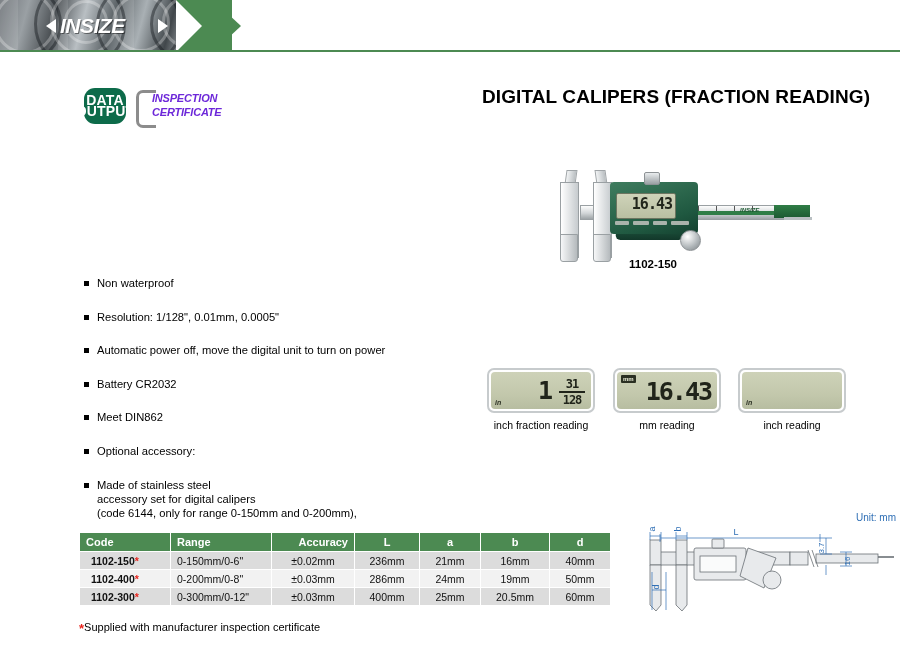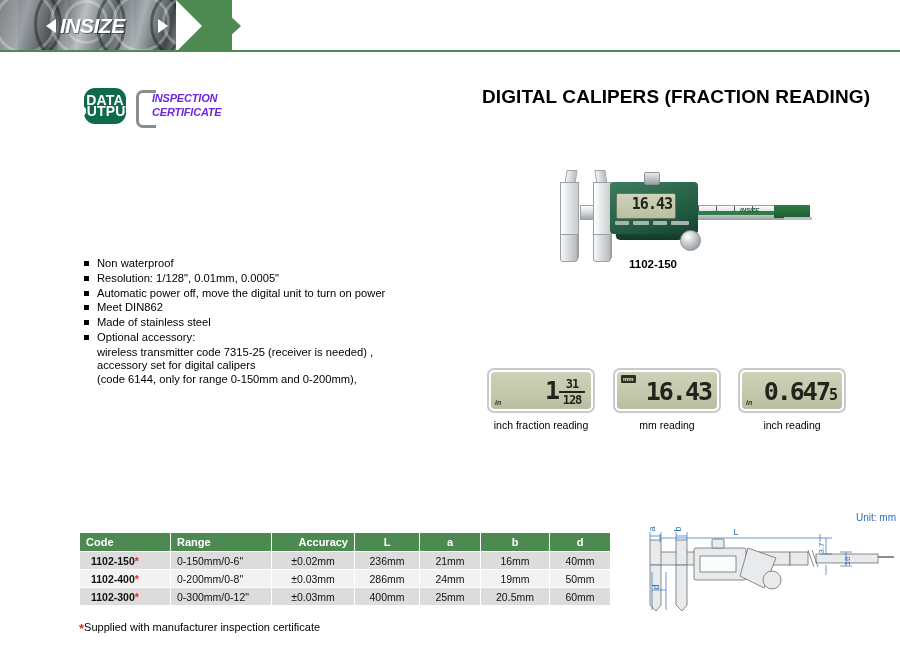--- a/index.html
+++ b/index.html
@@ -40,21 +40,21 @@
   .cert-l1,.cert-l2{position:absolute;left:16px;font-style:italic;font-weight:bold;color:#6d28d9;
      font-size:11px;letter-spacing:-.2px;white-space:nowrap;}
   .cert-l1{top:2px;}
   .cert-l2{top:16px;}
 
   
   #title{position:absolute;left:482px;top:86px;font-size:19px;font-weight:bold;letter-spacing:.1px;white-space:nowrap;}
 
   
   #features{position:absolute;left:84px;top:257px;width:370px;font-size:11.2px;line-height:13.6px;}
-  #features .f-row{position:relative;padding-left:13px;margin-bottom:1.2px;}
+  #features .f-row{position:relative;padding-left:13px;margin-bottom:1.2px;margin-top:20px;}
   #features .f-row .bul{position:absolute;left:0;top:4px;width:5px;height:5px;background:#000;}
   #features .sub{padding-left:13px;line-height:13.6px;}
 
   
   #photo{position:absolute;left:498px;top:160px;width:310px;height:100px;}
   .cal-beam{position:absolute;left:82px;top:45px;width:206px;height:13px;
      background:linear-gradient(180deg,#fdfdfd,#d2d6d8 55%,#9ea4a7);border:1px solid #9aa0a3;}
   .cal-scale{position:absolute;left:120px;top:51px;width:160px;height:4px;background:#2f7d46;}
   .cal-tick{position:absolute;top:46px;width:1px;height:5px;background:#555;}
   .cal-jaw-fix{position:absolute;left:62px;top:22px;width:17px;height:74px;
@@ -97,21 +97,21 @@
   .lcd-screen{position:relative;width:100%;height:100%;border-radius:4px;overflow:hidden;
      background:linear-gradient(180deg,#ced2b8,#c3c8ac 60%,#b7bda1);}
   .lcd-unit-bl{position:absolute;left:4px;bottom:3px;font-size:7px;font-weight:bold;font-style:italic;color:#2a2f22;}
   .lcd-unit-tl{position:absolute;left:4px;top:3px;font-size:6px;font-weight:bold;color:#e8ecd6;
      background:#2a2f22;padding:0 2px;border-radius:1px;line-height:8px;}
   .lcd-main{position:absolute;right:6px;top:2px;font-family:"DejaVu Sans Mono",monospace;
      font-size:25px;font-weight:bold;color:#20241a;letter-spacing:-2px;line-height:36px;}
   .lcd-frac{position:absolute;right:6px;top:1px;display:flex;align-items:center;}
   .lcd-whole{font-family:"DejaVu Sans Mono",monospace;font-size:25px;font-weight:bold;
      color:#20241a;line-height:36px;letter-spacing:-2px;}
-  .lcd-fr{display:inline-flex;flex-direction:column;align-items:center;margin-left:1px;padding-top:2px;}
+  .lcd-fr{display:inline-flex;flex-direction:column;align-items:center;margin-left:8px;padding-top:2px;}
   .lcd-num,.lcd-den{font-family:"DejaVu Sans Mono",monospace;font-size:12px;font-weight:bold;
      color:#20241a;line-height:14px;letter-spacing:-1px;}
   .lcd-bar{width:26px;height:2px;background:#20241a;}
   .lcd-sub{font-family:"DejaVu Sans Mono",monospace;font-size:15px;font-weight:bold;color:#20241a;}
   .lcd-caption{width:108px;text-align:center;font-size:10.5px;margin-top:6px;}
 
   
   #spec-table{position:absolute;left:79px;top:532px;border-collapse:collapse;font-size:10.5px;}
   #spec-table th{background:#4c8a52;color:#fff;font-weight:bold;font-size:11px;padding:3px 6px;
      border:1px solid #ffffff;white-space:nowrap;}
@@ -168,24 +168,24 @@
     <span class="cert-l2">CERTIFICATE</span>
   </div>
 </div>
 
 <div id="title">DIGITAL CALIPERS (FRACTION READING)</div>
 
 <div id="features">
   <div class="f-row"><span class="bul"></span><span>Non waterproof</span></div>
   <div class="f-row"><span class="bul"></span><span>Resolution: 1/128", 0.01mm, 0.0005"</span></div>
   <div class="f-row"><span class="bul"></span><span>Automatic power off, move the digital unit to turn on power</span></div>
+  <div class="f-row"><span class="bul"></span><span>Battery CR2032</span></div>
   <div class="f-row"><span class="bul"></span><span>Meet DIN862</span></div>
+  <div class="f-row"><span class="bul"></span><span>Optional accessory:</span></div>
   <div class="f-row"><span class="bul"></span><span>Made of stainless steel</span></div>
-  <div class="f-row"><span class="bul"></span><span>Optional accessory:</span></div>
-  <div class="sub"><span>wireless transmitter code 7315-25 (receiver is needed) ,</span></div>
   <div class="sub"><span>accessory set for digital calipers</span></div>
   <div class="sub"><span>(code 6144, only for range 0-150mm and 0-200mm),</span></div>
 </div>
 
 <div id="photo">
   <div class="cal-jaw-fix-top"></div>
   <div class="cal-jaw-mov-top"></div>
   <div class="cal-beam"></div>
   <div class="cal-scale"></div>
   <div class="cal-tick" style="left:128px;"></div>
@@ -243,21 +243,20 @@
       <span class="lcd-main">16.43</span>
     </div>
   </div>
   <div class="lcd-caption">mm reading</div>
 </div>
 
 <div class="lcd-group" style="left:738px;">
   <div class="lcd-box">
     <div class="lcd-screen">
       <span class="lcd-unit-bl">in</span>
-      <span class="lcd-main"><span>0.647</span><span class="lcd-sub">5</span></span>
     </div>
   </div>
   <div class="lcd-caption">inch reading</div>
 </div>
 
 <table id="spec-table">
   <thead>
     <tr>
       <th style="width:78px;text-align:left;">Code</th>
       <th style="width:88px;text-align:left;">Range</th>

